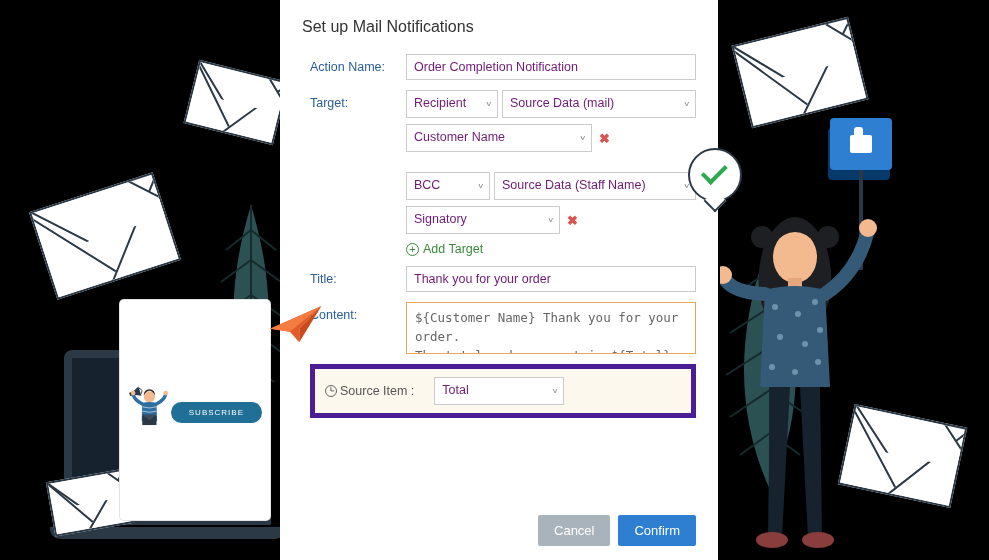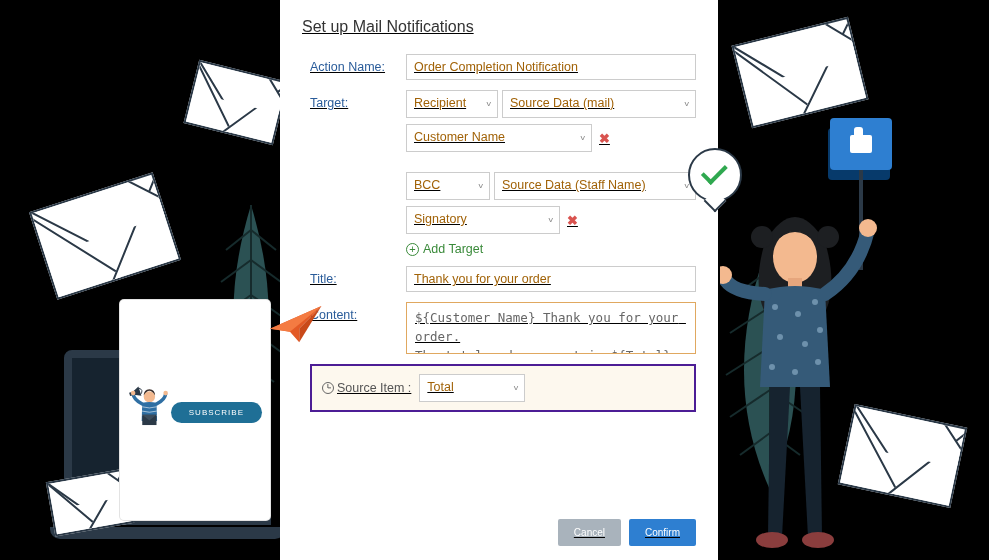--- a/index.html
+++ b/index.html
@@ -15,21 +15,20 @@
   .panel {
     position: absolute;
     left: 280px;
     top: 0;
     width: 438px;
     height: 560px;
     background: #fff;
     padding: 18px 22px 14px 22px;
     display: flex;
     flex-direction: column;
-    text-decoration: underline;
   }
   .panel h2 {
     font-size: 16px;
     font-weight: 400;
     color: #333;
     margin-bottom: 18px;
   }
   .form-body { flex: 1; margin-left: 8px; }
   .row {
     display: flex;
@@ -50,21 +49,21 @@
     gap: 6px;
   }
   .hline {
     display: flex;
     gap: 4px;
     align-items: center;
   }
   .input, .select {
     border: 1px solid #ccc;
     background: #fff;
-    color: #a16207;
+    color: #701a75;
     font-size: 12.5px;
     padding: 5px 7px;
     height: 28px;
   }
   .input.full { flex: 1; }
   .select {
     position: relative;
     cursor: pointer;
     padding-right: 20px;
     white-space: nowrap;
@@ -118,25 +117,25 @@
   .count {
     text-align: right;
     font-size: 11.5px;
     color: #444;
     margin-top: 2px;
     padding-right: 2px;
   }
   .source-box {
     margin-top: 10px;
     background: #fdf8ee;
-    border: 2px solid #4c1d95;
+    border: 5px solid #4c1d95;
     padding: 8px 10px;
     display: flex;
     align-items: center;
-    gap: 8px;
+    gap: 20px;
   }
   .source-box .slabel {
     font-size: 12.5px;
     color: #555;
     display: inline-flex;
     align-items: center;
     gap: 3px;
   }
   .clock {
     width: 12px; height: 12px;
@@ -165,21 +164,21 @@
   }
   .footer {
     display: flex;
     justify-content: flex-end;
     gap: 8px;
     margin-top: 14px;
   }
   .btn {
     border: none;
     padding: 8px 16px;
-    font-size: 10px;
+    font-size: 13px;
     color: #fff;
     cursor: pointer;
     border-radius: 2px;
   }
   .btn-cancel { background: #a9b3bc; }
   .btn-confirm { background: #2e7fd1; }
 
   
   .env {
     position: absolute;
@@ -508,21 +507,21 @@
 The total order amount is ${Total}
 For group orders, you can download the order form at the following link: ${PDF download link}</textarea>
       </div>
     </div>
 
     <div class="source-box">
       <span class="slabel">
         <span class="clock"></span>
         <span>Source Item  :</span>
       </span>
-      <div class="select" style="width:106px">Total</div>
+      <div class="select" style="width:130px">Total</div>
     </div>
 
   </div>
 
   <div class="footer">
     <button class="btn btn-cancel">Cancel</button>
     <button class="btn btn-confirm">Confirm</button>
   </div>
 </div>
 

